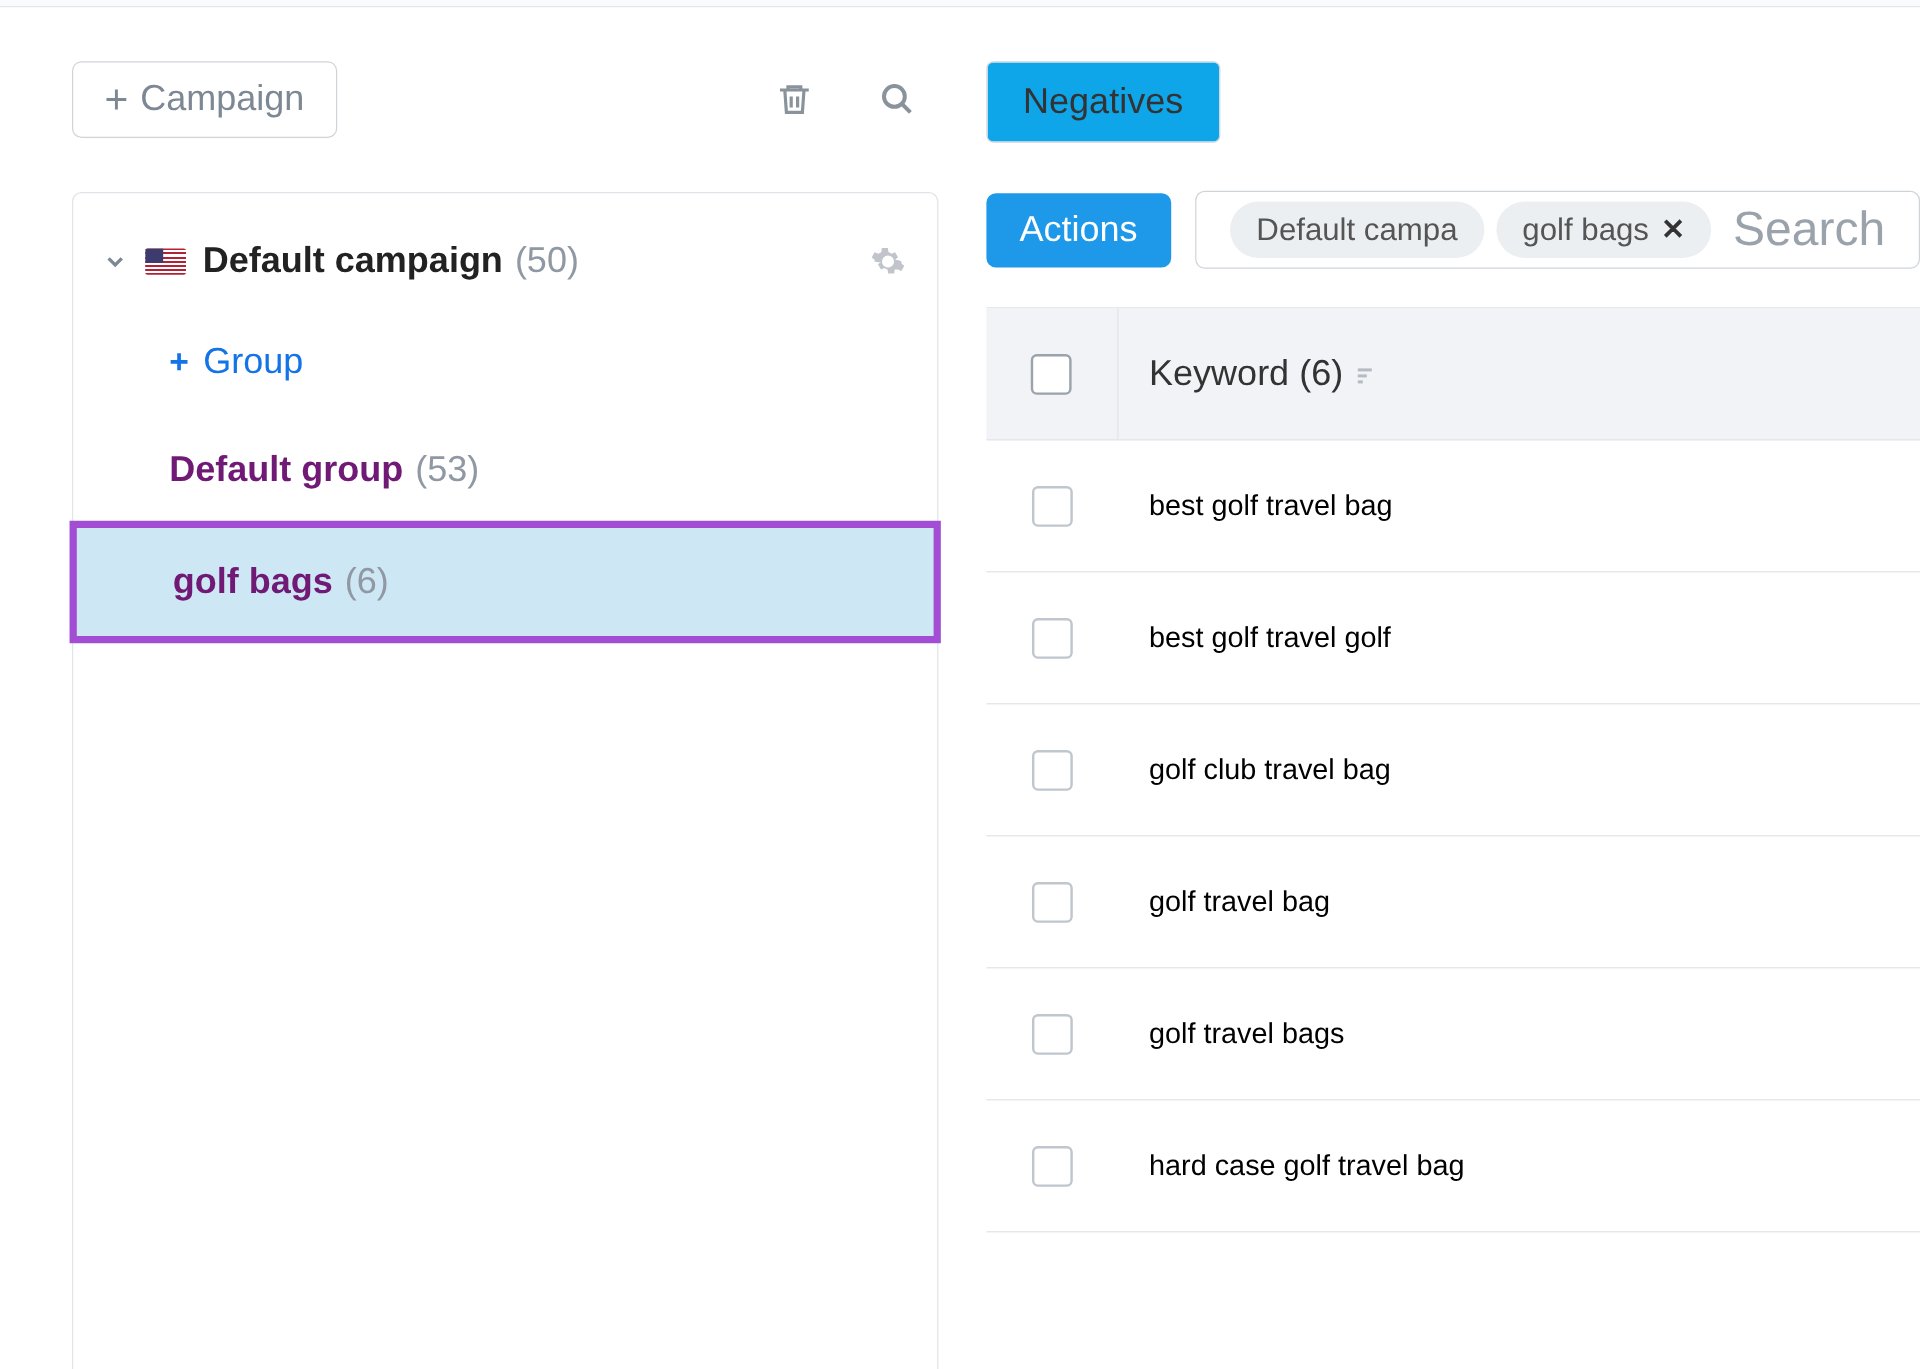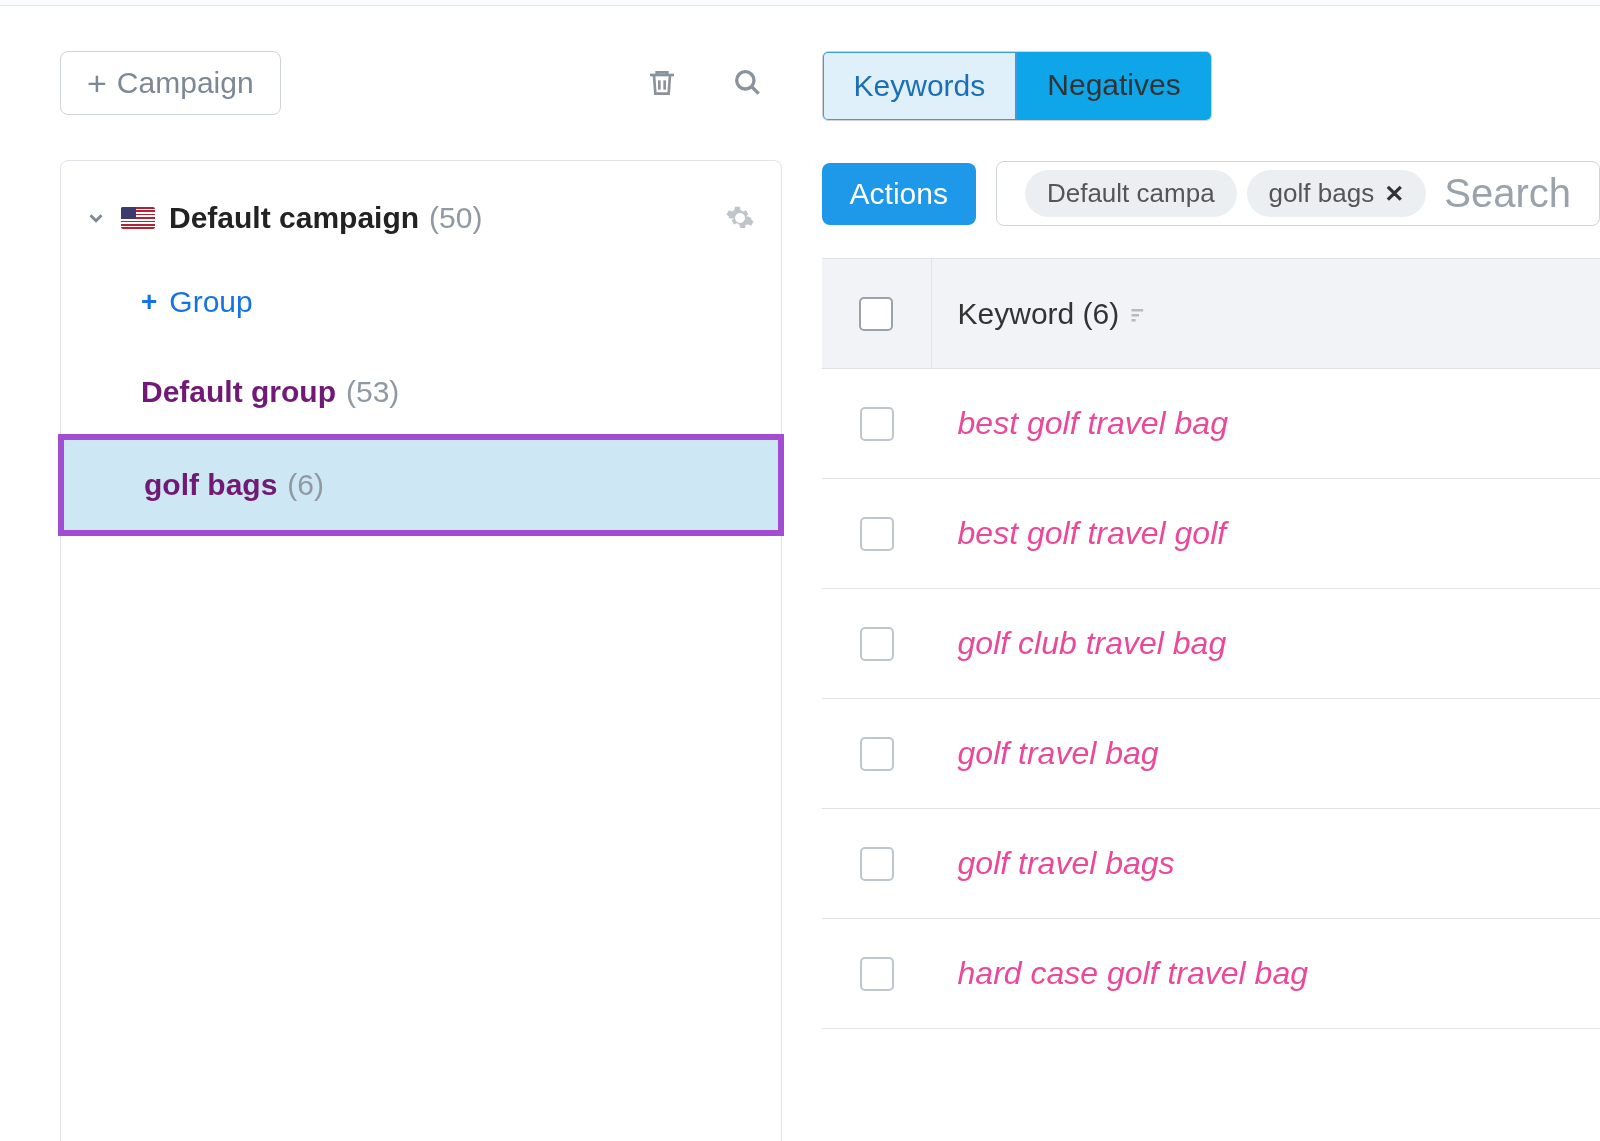--- a/index.html
+++ b/index.html
@@ -268,24 +268,23 @@
   .sort-icon {
     color: #b6bbc2;
   }
   .row {
     display: flex;
     align-items: center;
     border-bottom: 1px solid #e0e4e8;
     height: 110px;
   }
   .kw-text {
-    font-size: 32px;
-    color: #ec4899;
+    font-size: 24px;
+    color: #000000;
     padding-left: 26px;
-    font-style: italic;
   }
 
   svg { display: block; }
 </style>
 </head>
 <body>
 
 <div class="topbar-line"></div>
 
 <div class="app">
@@ -343,23 +342,20 @@
 
       <div class="tree-item selected">
         <span class="group-name">golf bags</span>
         <span class="count">(6)</span>
       </div>
     </div>
   </div>
 
   <div class="right-col">
     <div class="tabs">
-      <div class="tab active">
-        <span>Keywords</span>
-      </div>
       <div class="tab">
         <span>Negatives</span>
       </div>
     </div>
 
     <div class="filter-row">
       <button class="btn-actions">
         <span>Actions</span>
       </button>
       <div class="filter-box">

